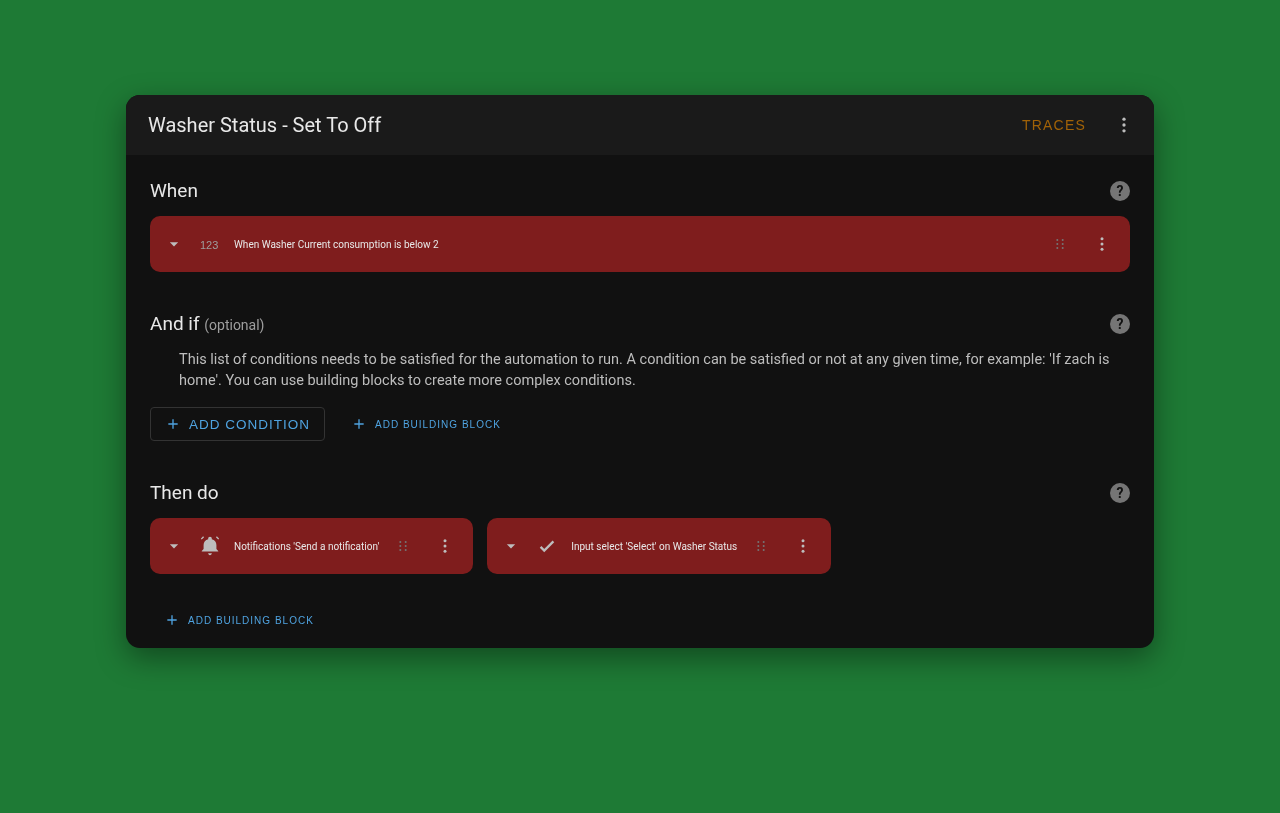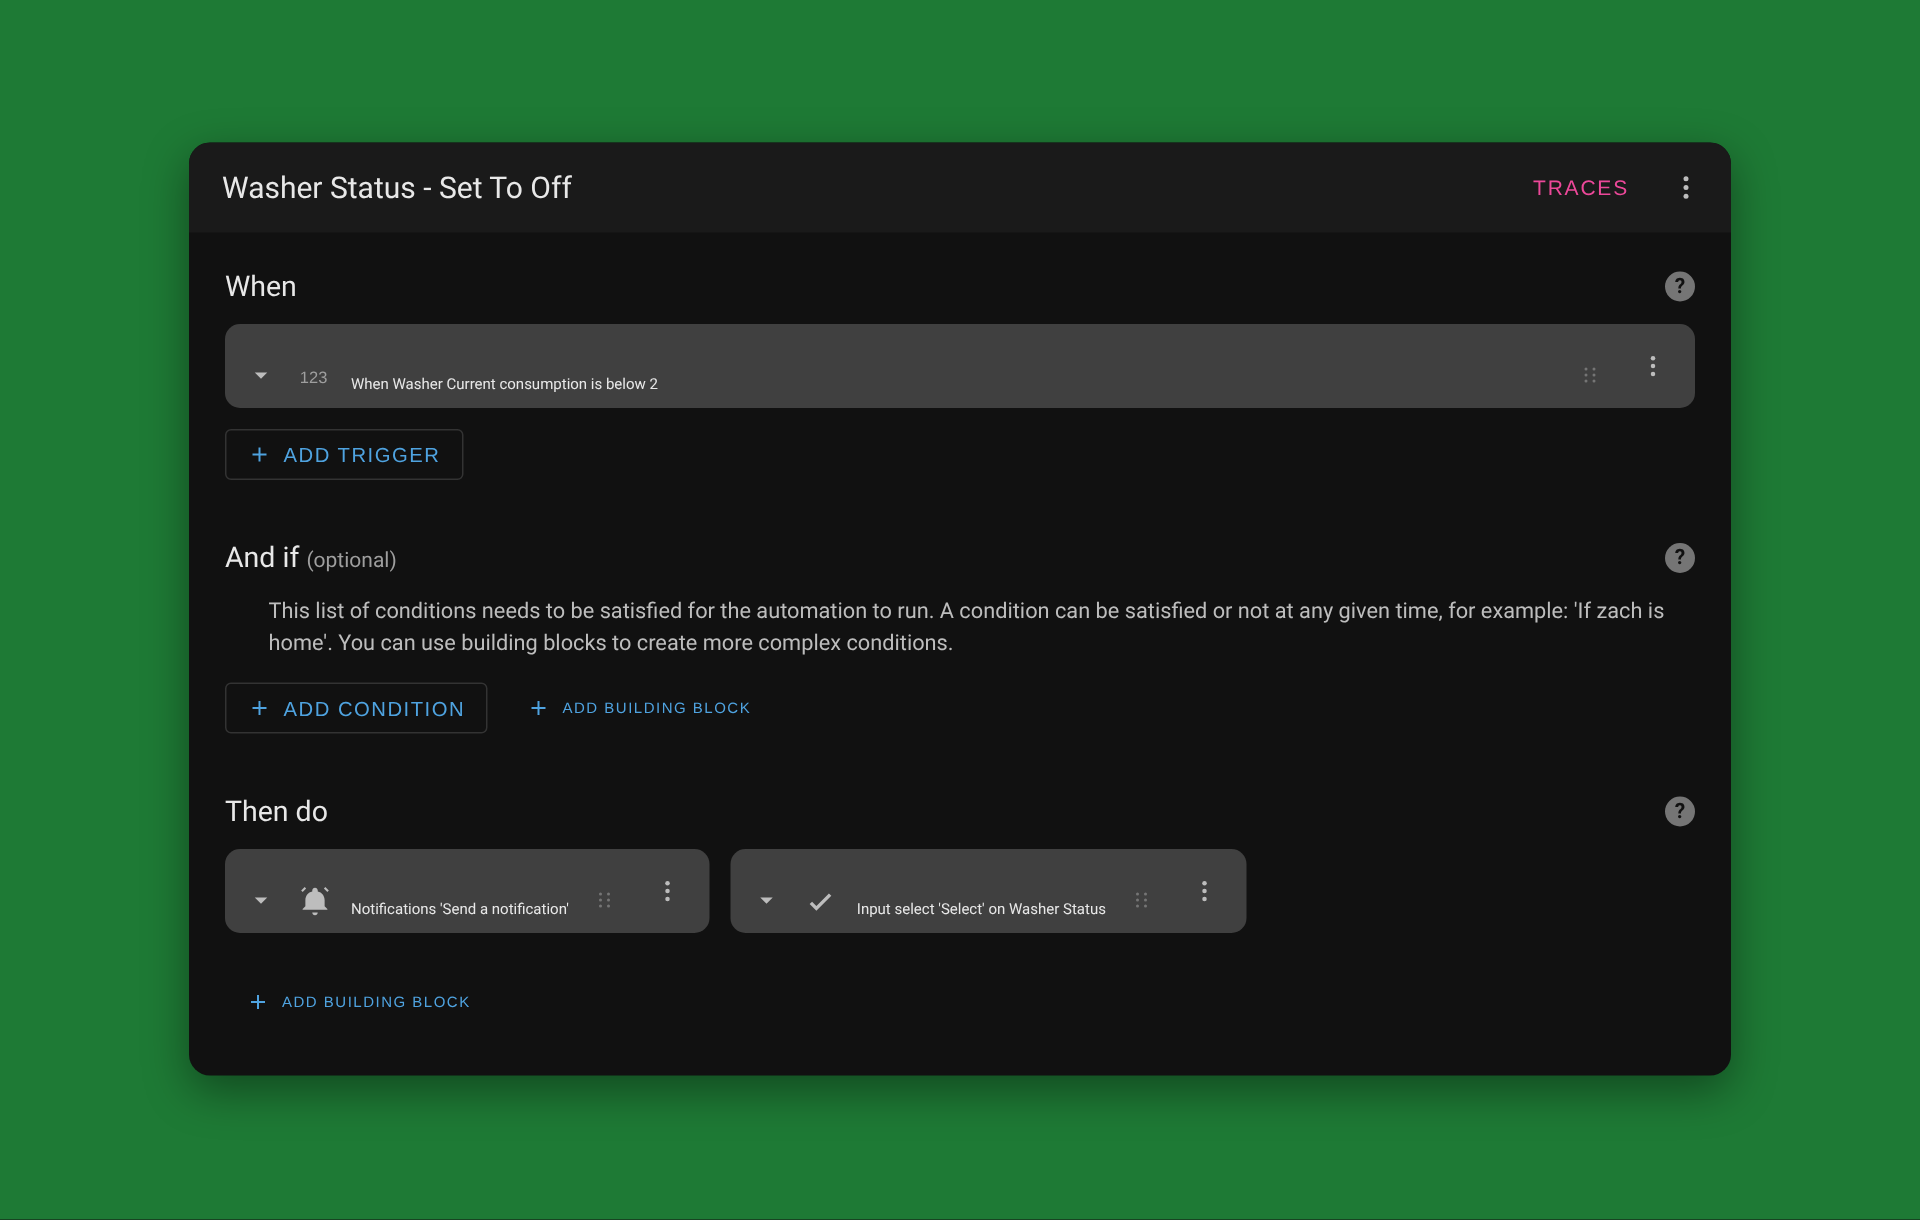--- a/index.html
+++ b/index.html
@@ -31,21 +31,21 @@
   color: #e8e8e8;
   font-size: 20px;
   font-weight: 400;
 }
 .header-actions {
   display: flex;
   align-items: center;
   gap: 8px;
 }
 .traces-btn {
-  color: #ec4899;
+  color: #a16207;
   font-size: 14px;
   font-weight: 500;
   letter-spacing: 1.2px;
   padding: 8px 12px;
   background: transparent;
   border: none;
   cursor: pointer;
 }
 .icon-btn {
   width: 36px;
@@ -53,21 +53,21 @@
   display: flex;
   align-items: center;
   justify-content: center;
   background: transparent;
   border: none;
   cursor: pointer;
   color: #bdbdbd;
   border-radius: 50%;
 }
 .card-body {
-  padding: 24px 24px 33px 24px;
+  padding: 24px 24px 12px 24px;
 }
 .section-header {
   display: flex;
   align-items: center;
   justify-content: space-between;
   margin-bottom: 14px;
 }
 .section-title {
   color: #e8e8e8;
   font-size: 19px;
@@ -84,24 +84,24 @@
   background: #757575;
   color: #111;
   display: flex;
   align-items: center;
   justify-content: center;
   font-size: 14px;
   font-weight: bold;
   cursor: pointer;
 }
 .item-card {
-  background: #404040;
+  background: #7f1d1d;
   border-radius: 10px;
   display: flex;
-  align-items: flex-end;
+  align-items: center;
   padding: 10px 10px 10px 12px;
   gap: 12px;
   margin-bottom: 14px;
 }
 .chevron {
   color: #bdbdbd;
   cursor: pointer;
   width: 24px;
   height: 24px;
   display: flex;
@@ -219,28 +219,20 @@
       </div>
       <button class="icon-btn">
         <svg viewBox="0 0 24 24" width="18" height="18" fill="currentColor">
             <circle cx="12" cy="5" r="2"></circle>
             <circle cx="12" cy="12" r="2"></circle>
             <circle cx="12" cy="19" r="2"></circle>
           </svg>
       </button>
     </div>
 
-    <div class="btn-row">
-      <button class="outline-btn">
-        <svg viewBox="0 0 24 24" width="16" height="16" fill="currentColor">
-            <path d="M19 13h-6v6h-2v-6H5v-2h6V5h2v6h6v2z"></path>
-          </svg>
-        <span>ADD TRIGGER</span>
-      </button>
-    </div>
 
     <div class="section-gap">
       <div class="section-header">
         <div class="section-title">
           <span>And if</span>
           <span class="optional">(optional)</span>
         </div>
         <div class="help-icon">?</div>
       </div>
       <div class="desc">This list of conditions needs to be satisfied for the automation to run. A condition can be satisfied or not at any given time, for example: 'If zach is home'. You can use building blocks to create more complex conditions.</div>

